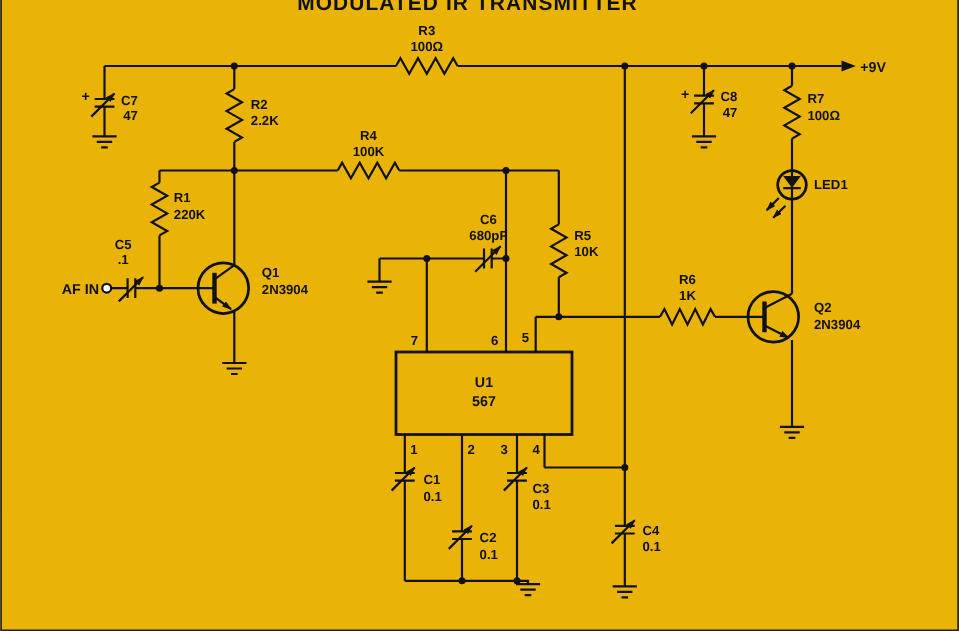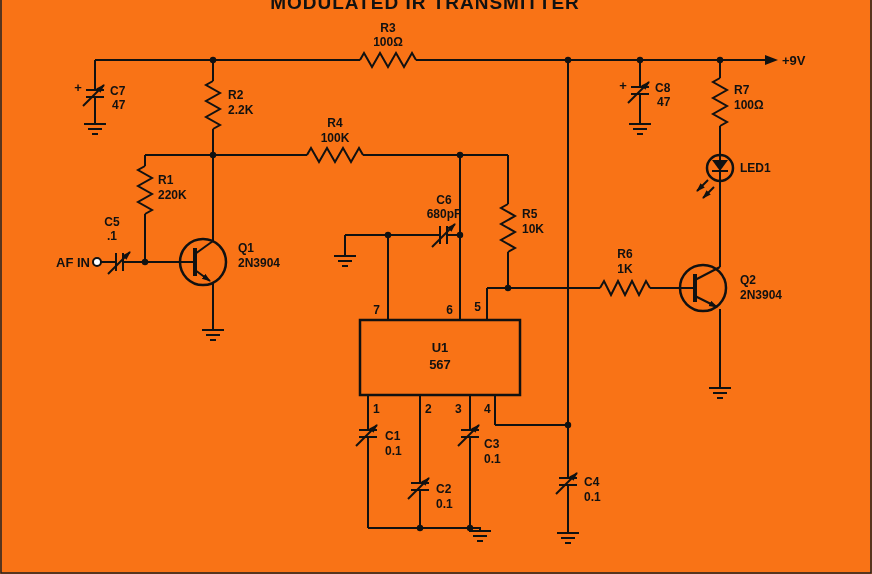--- a/index.html
+++ b/index.html
@@ -1,17 +1,17 @@
 <!DOCTYPE html>
 <html><head>
 <meta charset="utf-8">
 <style>
   html,body { margin:0; padding:0; background:#e8e8e8; }
   #page {
-    position:relative; width:872px; height:574px; background:#f97316;
+    position:relative; width:872px; height:574px; background:#eab308;
     overflow:hidden; font-family:"Liberation Sans", sans-serif;
   }
   svg { display:block; }
   .w   { fill:none; stroke:#111; stroke-width:2; }
   .wt  { fill:none; stroke:#111; stroke-width:2.5; }
   .bar { fill:none; stroke:#111; stroke-width:4; }
   .dot { fill:#111; stroke:none; }
   text { font-family:"Liberation Sans", sans-serif; font-weight:bold; font-size:12px; fill:#111; }
   .big { font-size:19px; letter-spacing:1px; }
   .md  { font-size:13px; }

